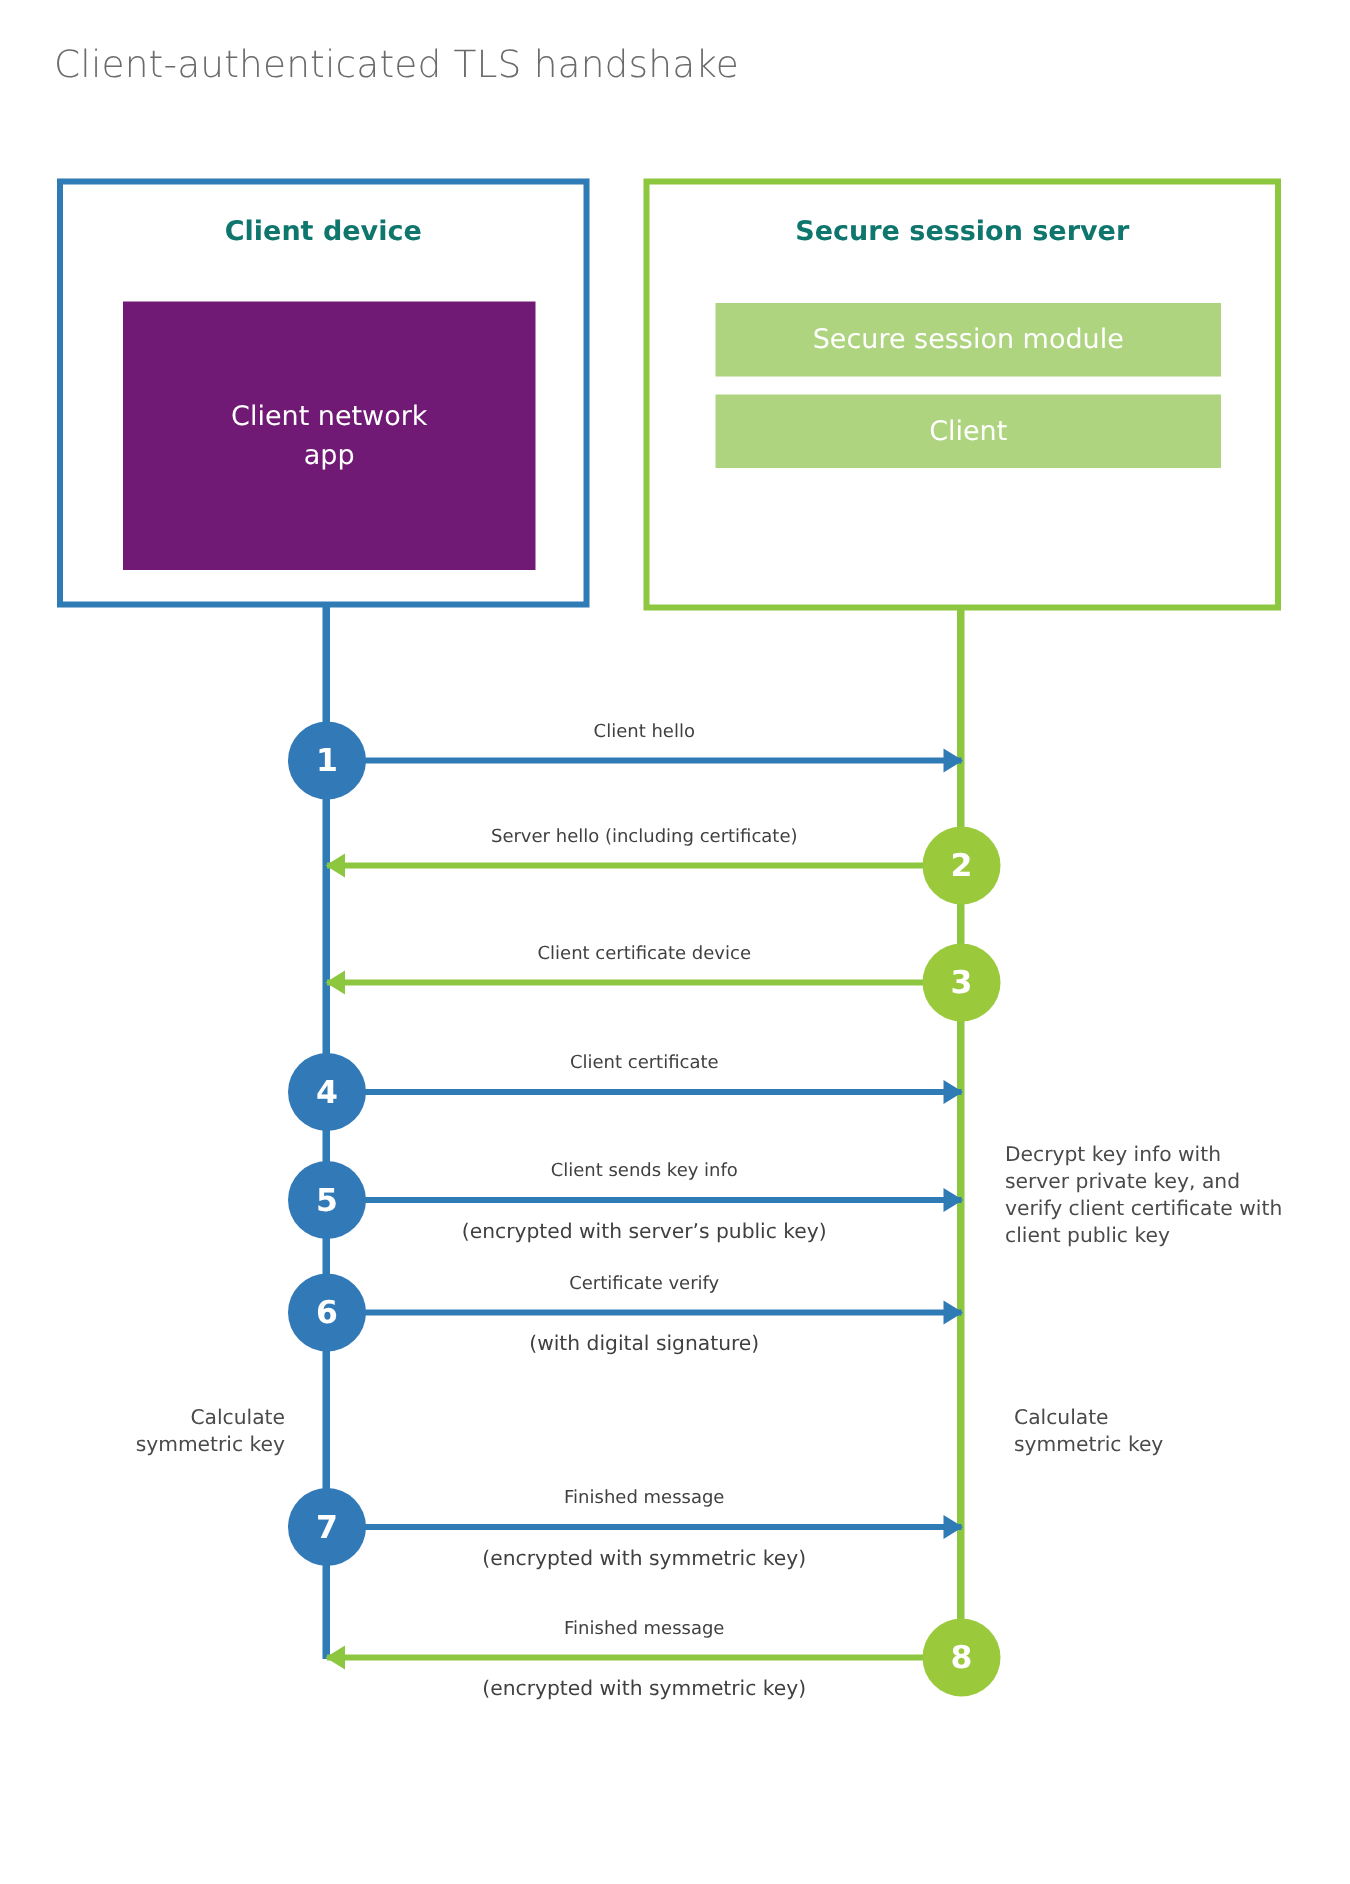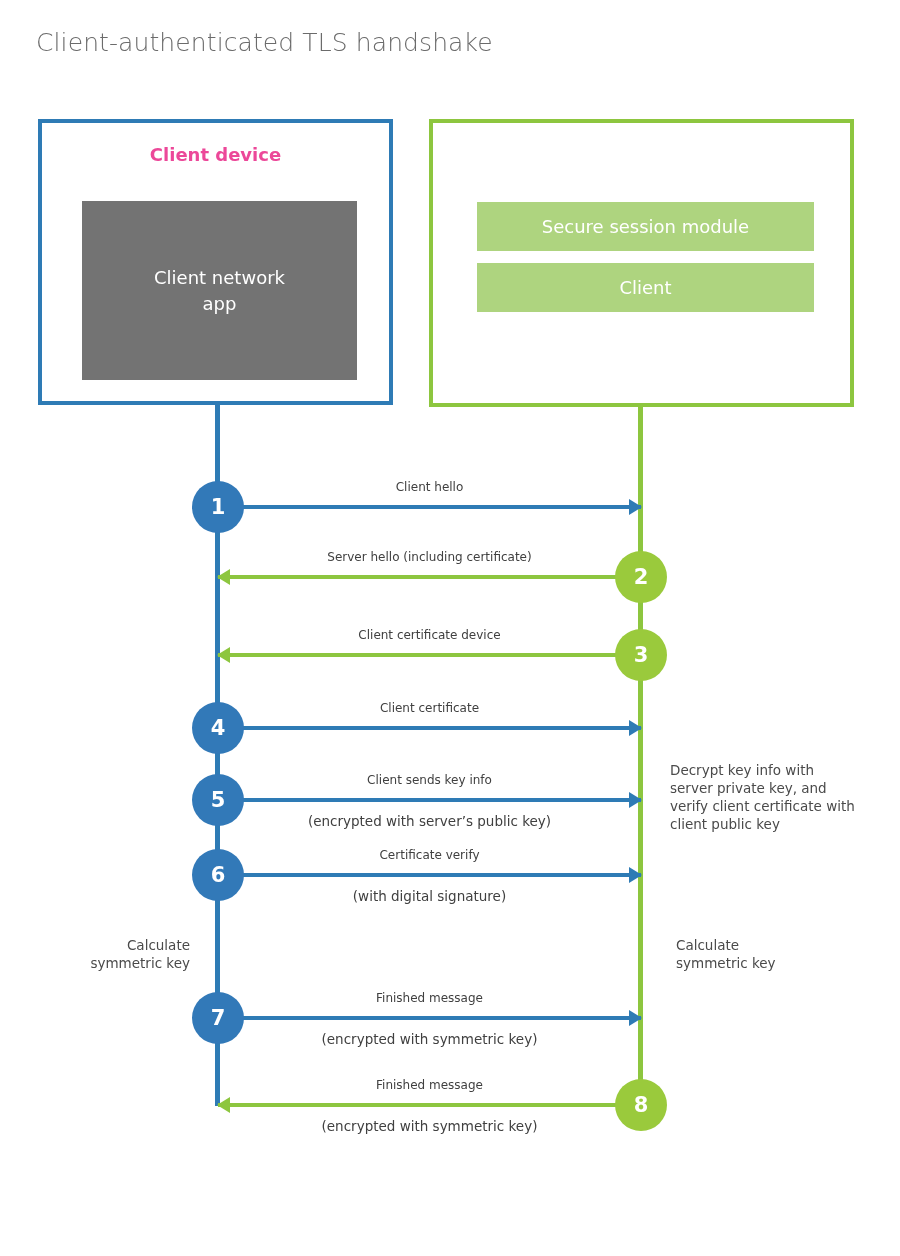--- a/index.html
+++ b/index.html
@@ -45,32 +45,32 @@
     left: 429px;
     top: 119px;
     width: 425px;
     height: 288px;
     border: 4px solid #8DC63F;
   }
   .actor-title {
     text-align: center;
     font-size: 18px;
     font-weight: bold;
-    color: #ec4899;
+    color: #0f766e;
     margin-top: 21px;
   }
 
   
   #client-app {
     position: absolute;
     left: 40px;
     top: 78px;
     width: 275px;
     height: 179px;
-    background: #737373;
+    background: #701a75;
     color: #ffffff;
     font-size: 18px;
     line-height: 26px;
     display: flex;
     align-items: center;
     justify-content: center;
     text-align: center;
     white-space: pre-line;
   }
 
@@ -210,20 +210,21 @@
 
 <div id="page-title">Client-authenticated TLS handshake</div>
 
 <div class="actor-box" id="client-box">
   <div class="actor-title">Client device</div>
   <div id="client-app">Client network
 app</div>
 </div>
 
 <div class="actor-box" id="server-box">
+  <div class="actor-title">Secure session server</div>
   <div id="server-bars">
     <div class="server-bar">Secure session module</div>
     <div class="server-bar">Client</div>
   </div>
 </div>
 
 <div class="lifeline" id="client-lifeline"></div>
 <div class="lifeline" id="server-lifeline"></div>
 
 <div class="msg to-right" style="left:218px; top:505px; width:423px;">

